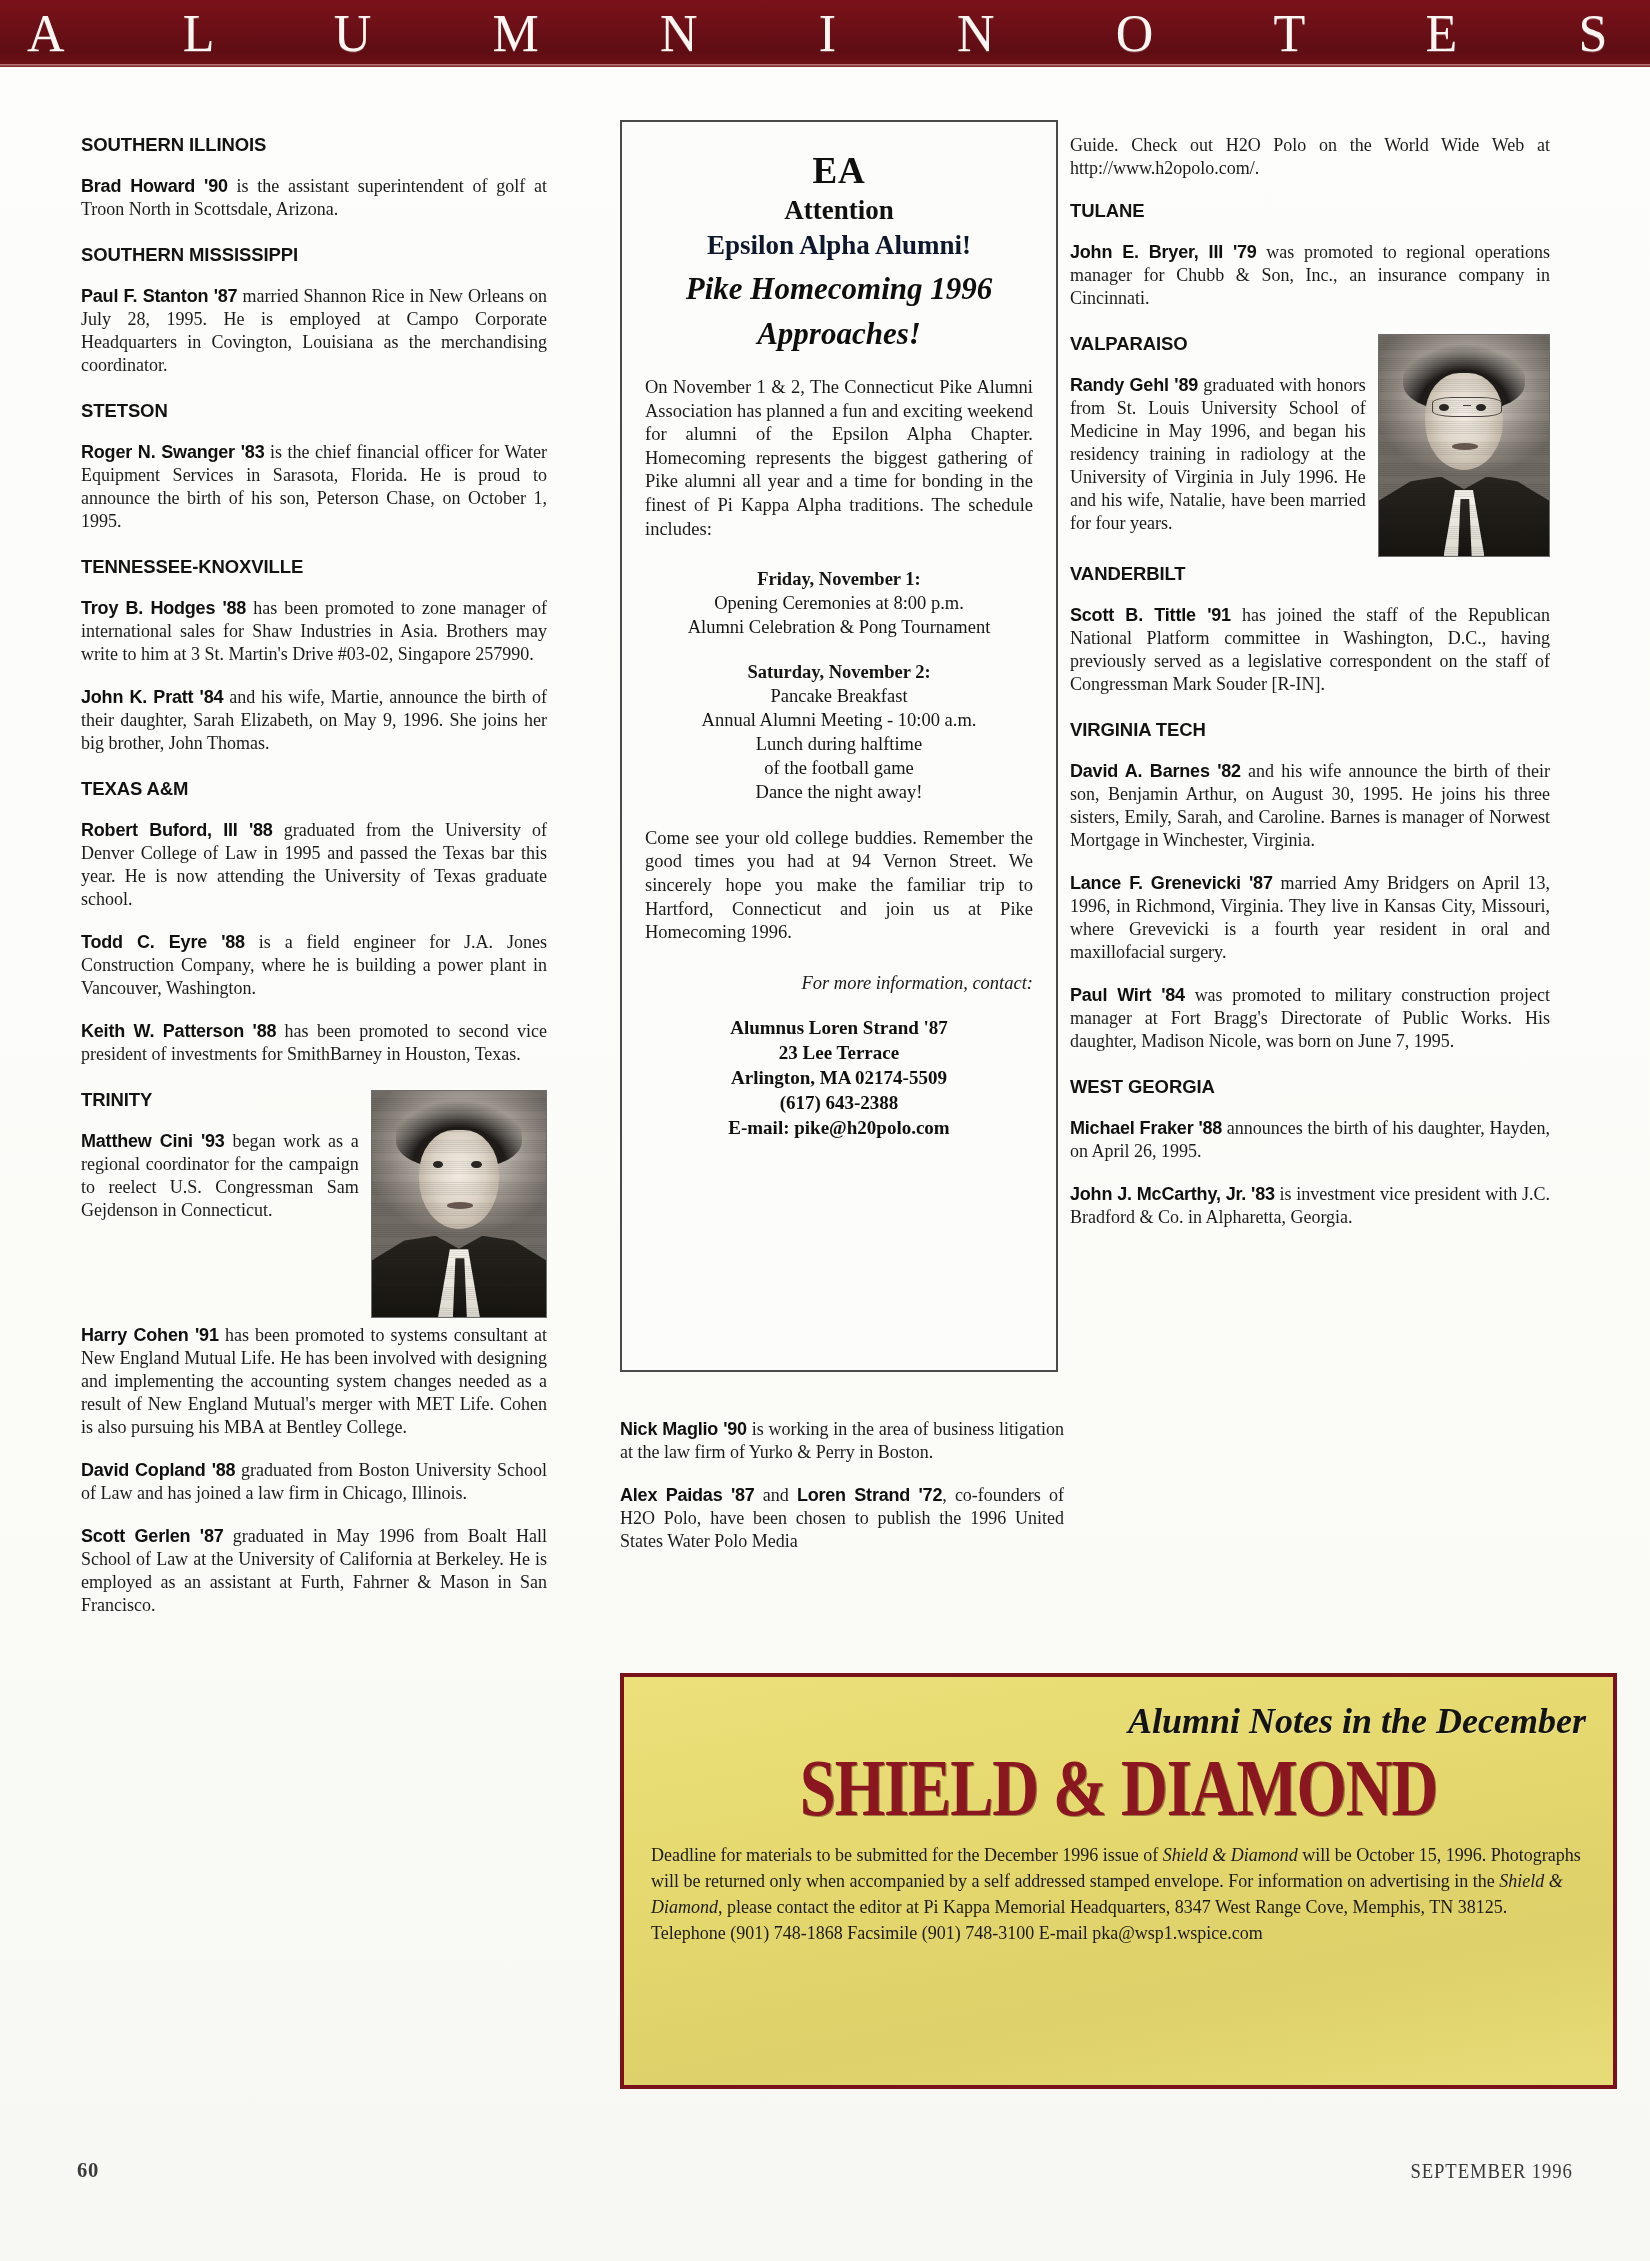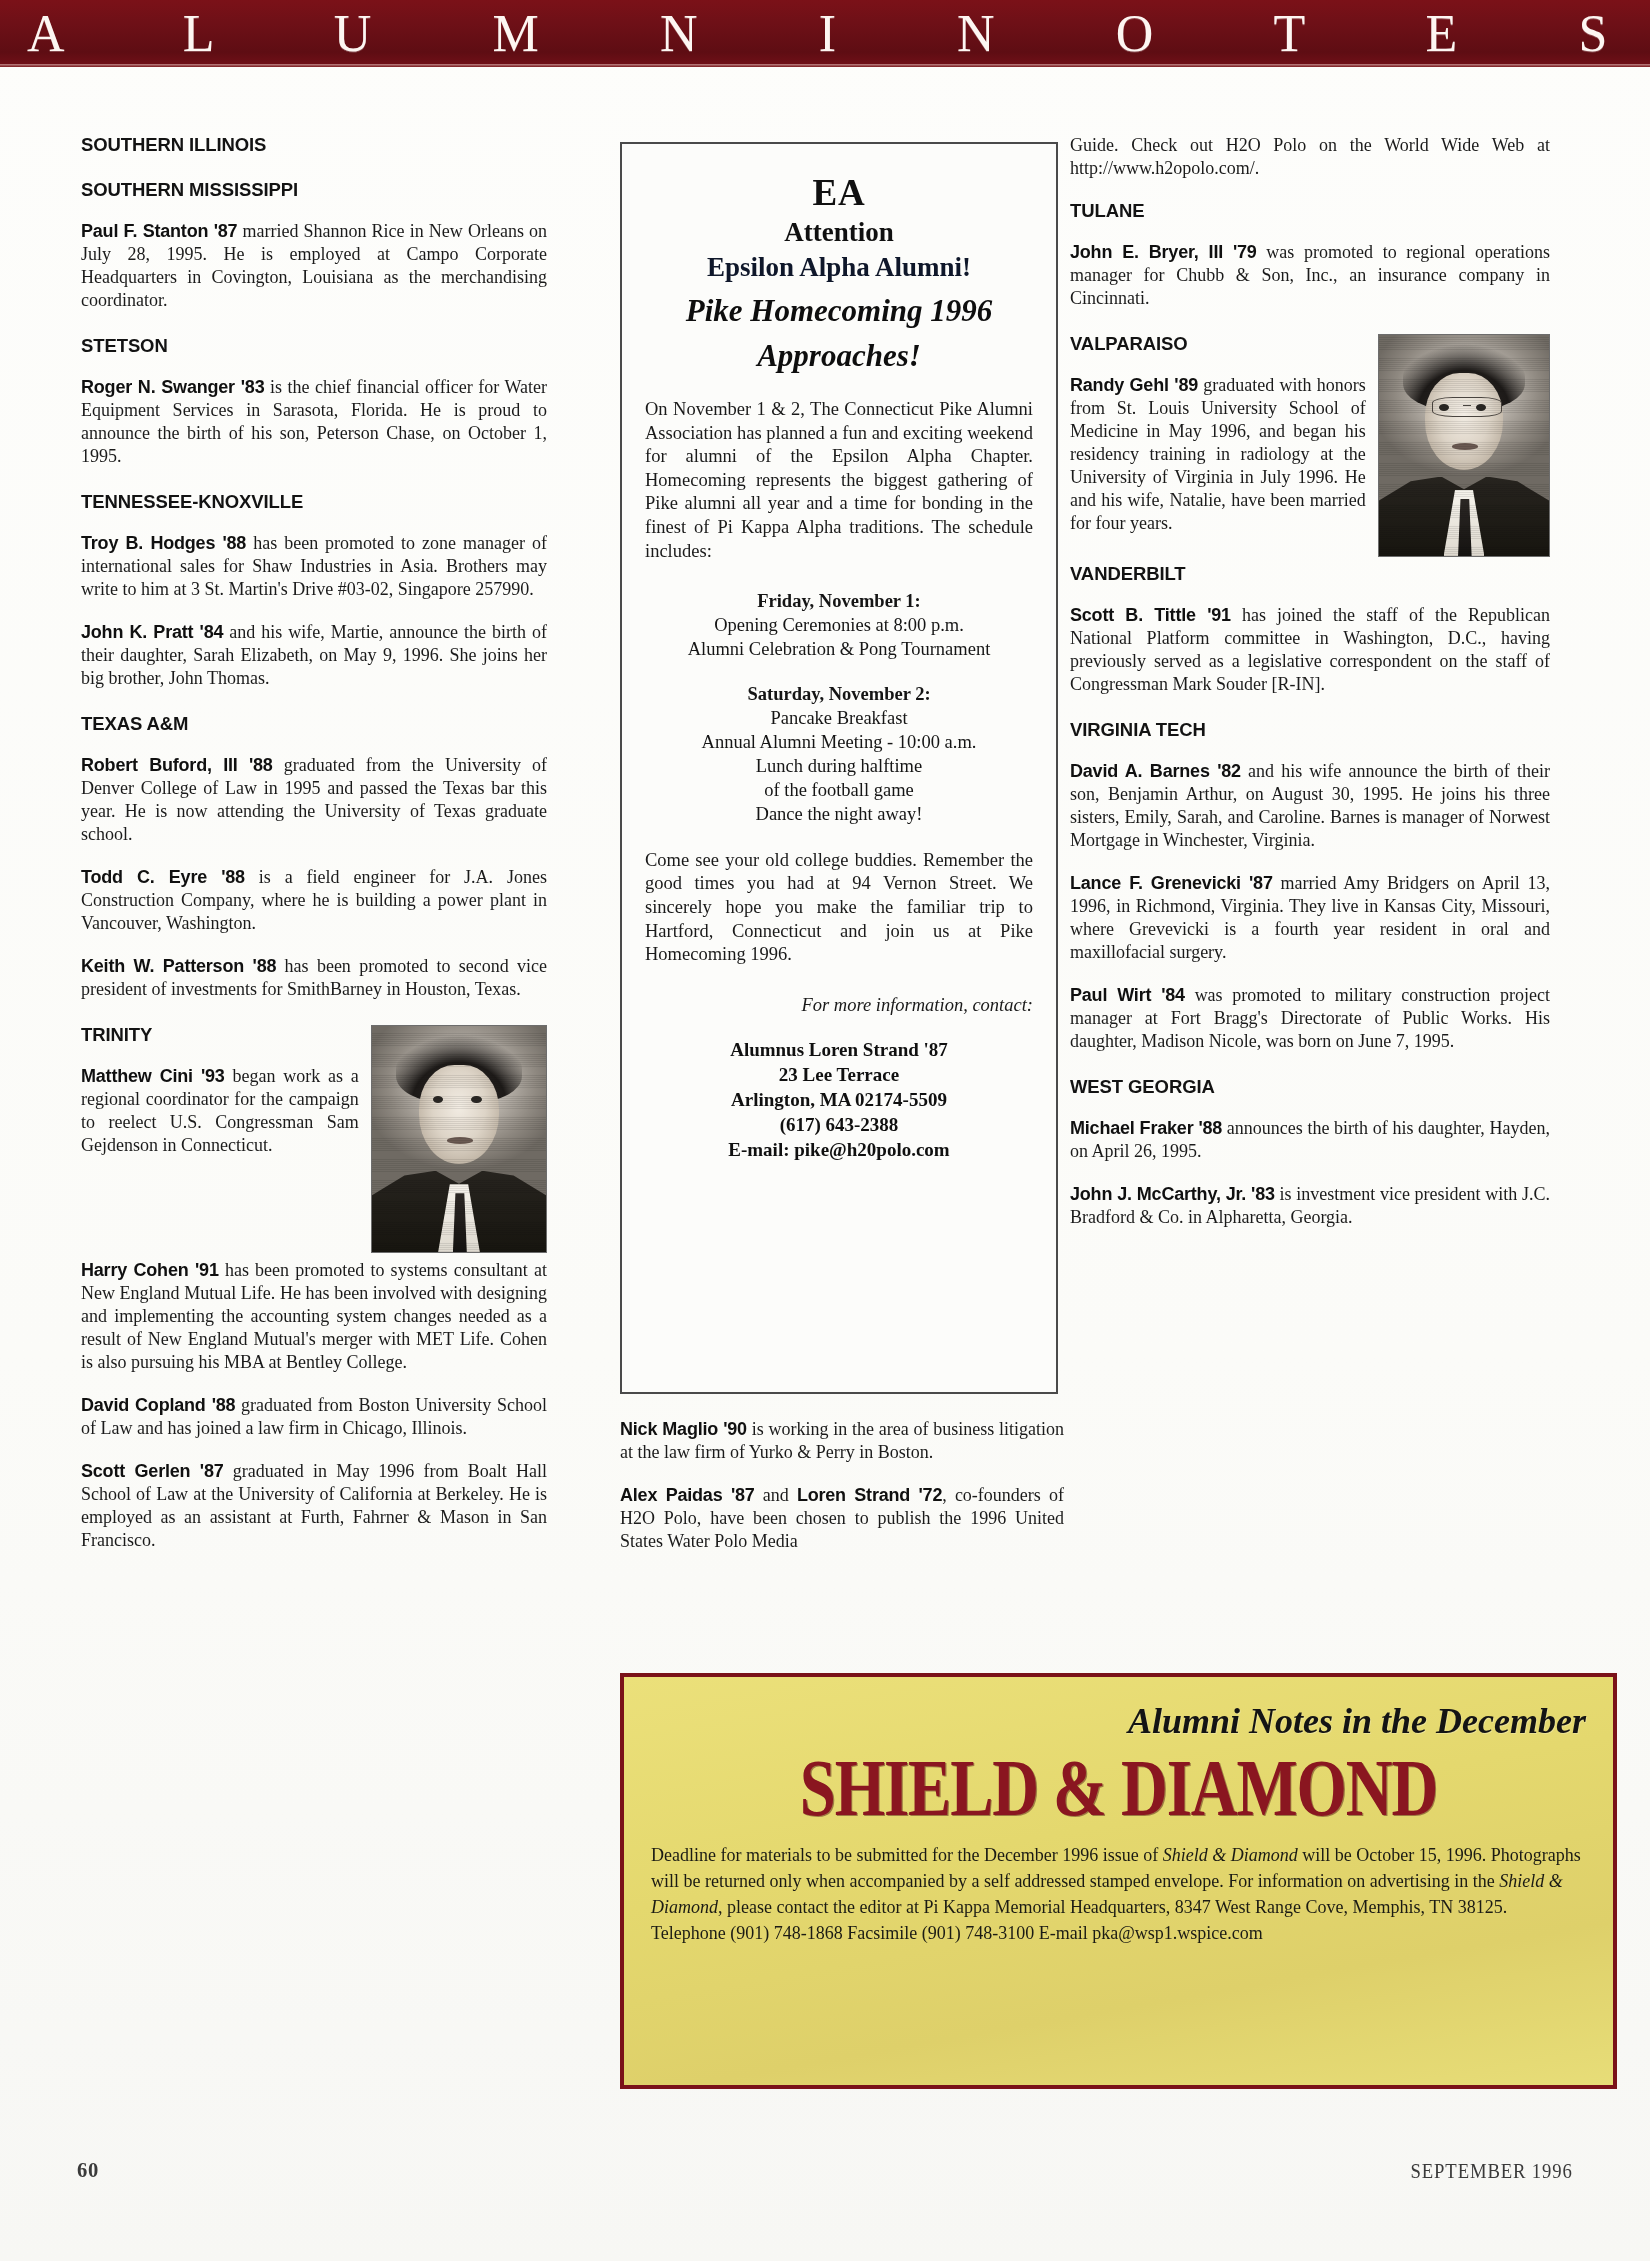--- a/index.html
+++ b/index.html
@@ -132,21 +132,21 @@
     clip-path:polygon(18% 0,82% 0,100% 100%,0 100%);
   }
   .portrait .grain{
     position:absolute;inset:0;opacity:.16;
     background-image:repeating-linear-gradient(0deg,rgba(0,0,0,.55) 0 0.7px,rgba(255,255,255,0) 0.7px 2.1px);
     mix-blend-mode:multiply;
   }
 
   
   .ea-box{
-    position:absolute;left:620px;top:142px;width:438px;height:1252px;
+    position:absolute;left:620px;top:120px;width:438px;height:1252px;
     border:2.1px solid #4a4a4a;
     background:#fcfcfa;
     box-sizing:border-box;
     padding:23px 23px 13.7px 23px;
   }
   .ea-logo{
     text-align:center;font-size:37px;line-height:40px;font-weight:bold;
     font-family:"Liberation Serif", serif;color:#101010;margin:5.5px 0 2.7px;
     letter-spacing:0.7px;
   }
@@ -232,20 +232,21 @@
 
 <div class="page">
 
   <div class="masthead">
     <div class="masthead-title">A L U M N I   N O T E S</div>
   </div>
 
   <div class="col col1">
 
     <div class="chapter">SOUTHERN ILLINOIS</div>
+    <p class="note"><span class="nm">Brad Howard '90</span><span> is the assistant superintendent of golf at Troon North in Scottsdale, Arizona.</span></p>
 
     <div class="chapter gap">SOUTHERN MISSISSIPPI</div>
     <p class="note"><span class="nm">Paul F. Stanton '87</span><span> married Shannon Rice in New Orleans on July 28, 1995. He is employed at Campo Corporate Headquarters in Covington, Louisiana as the merchandising coordinator.</span></p>
 
     <div class="chapter gap">STETSON</div>
     <p class="note"><span class="nm">Roger N. Swanger '83</span><span> is the chief financial officer for Water Equipment Services in Sarasota, Florida. He is proud to announce the birth of his son, Peterson Chase, on October 1, 1995.</span></p>
 
     <div class="chapter gap">TENNESSEE-KNOXVILLE</div>
     <p class="note"><span class="nm">Troy B. Hodges '88</span><span> has been promoted to zone manager of international sales for Shaw Industries in Asia. Brothers may write to him at 3 St. Martin's Drive #03-02, Singapore 257990.</span></p>
     <p class="note"><span class="nm">John K. Pratt '84</span><span> and his wife, Martie, announce the birth of their daughter, Sarah Elizabeth, on May 9, 1996. She joins her big brother, John Thomas.</span></p>

